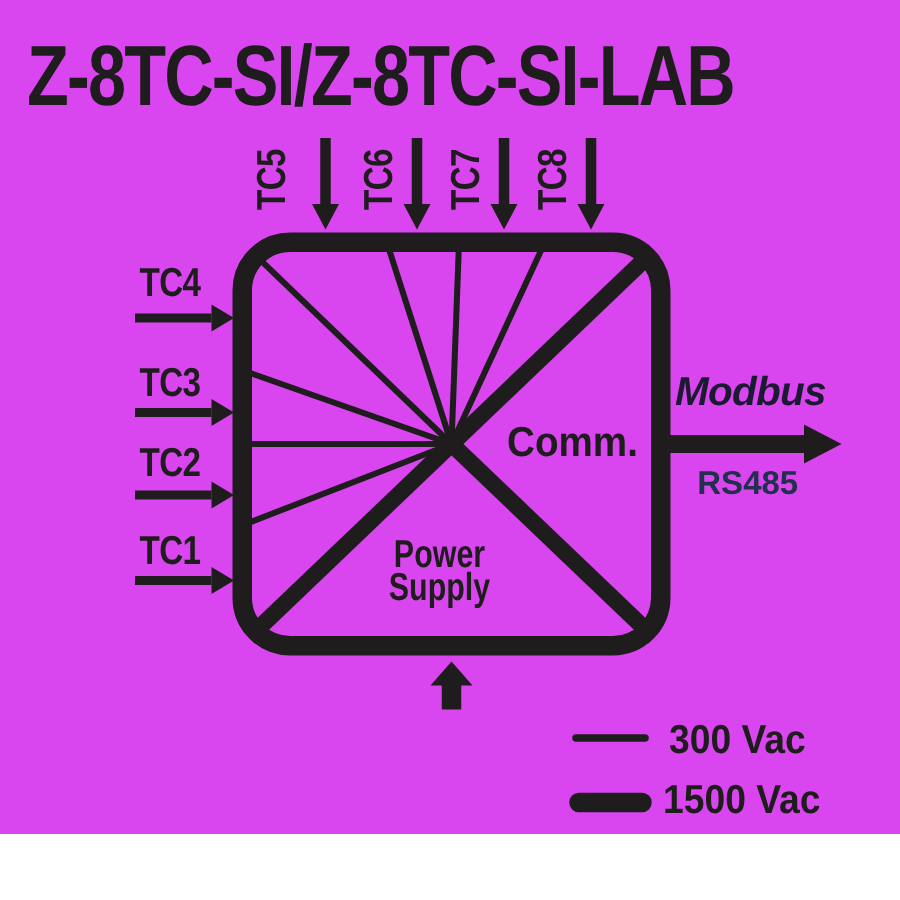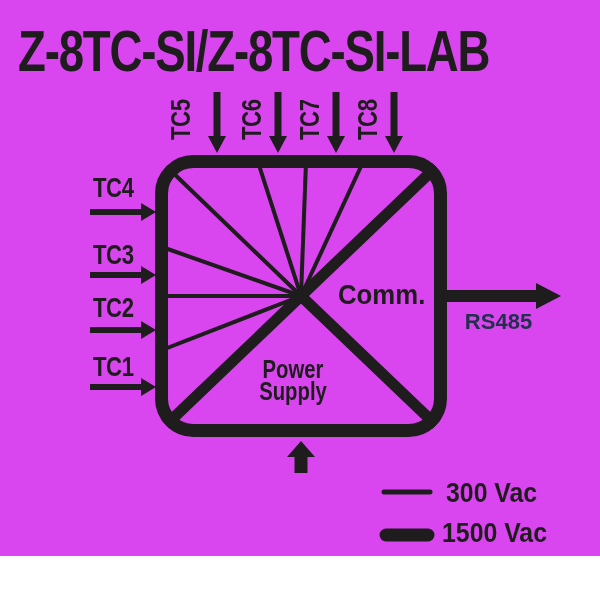--- a/index.html
+++ b/index.html
@@ -108,18 +108,19 @@
   <div class="lbl vtc" style="left:297px;">TC7</div>
   <div class="lbl vtc" style="left:355px;">TC8</div>
 
   <div class="lbl comm">Comm.</div>
 
   <div class="power">
     <div>Power</div>
     <div>Supply</div>
   </div>
 
+  <div class="lbl modbus">Modbus</div>
   <div class="lbl rs485">RS485</div>
 
   <div class="lbl leg1">300 Vac</div>
   <div class="lbl leg2">1500 Vac</div>
 
 </div>
 
 </body></html>

